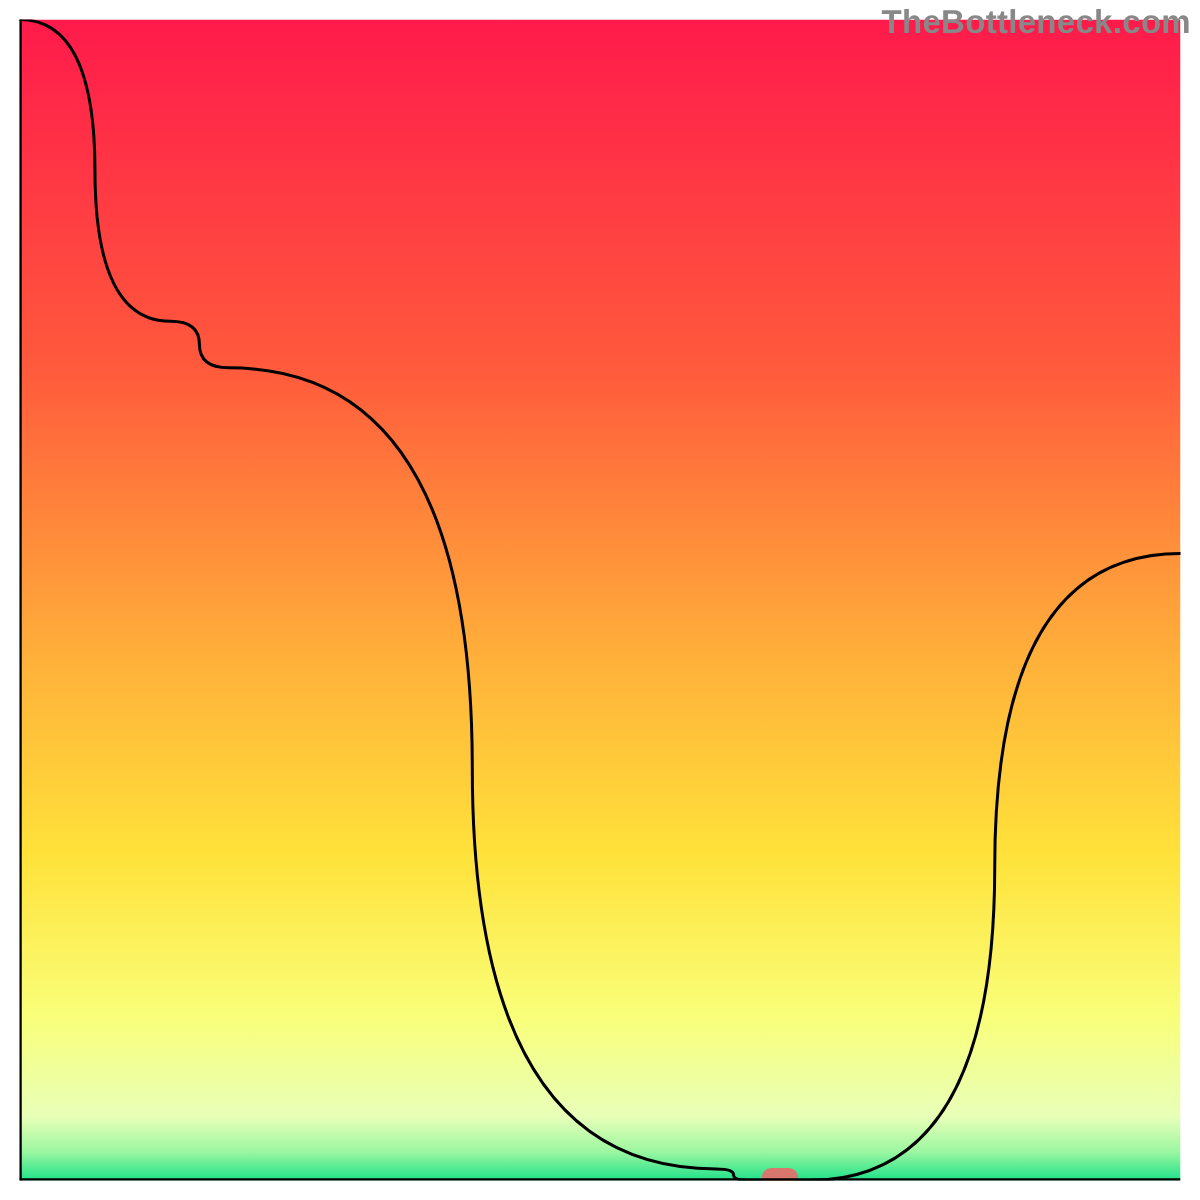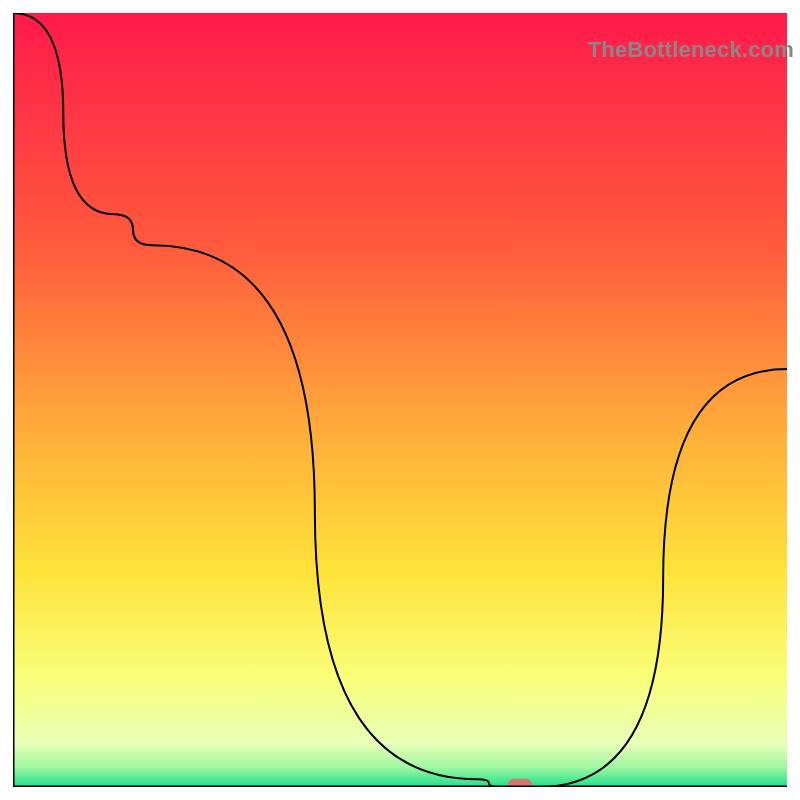--- a/index.html
+++ b/index.html
@@ -18,21 +18,20 @@
   .watermark {
     position: absolute;
     top: 2px;
     right: 6px;
     font-size: 22px;
     font-weight: 600;
     color: #888;
     letter-spacing: 0.2px;
     z-index: 20;
     user-select: none;
-    margin-top: 35px;
   }
   .plot {
     position: absolute;
     left: 13px;
     top: 13px;
     width: 774px;
     height: 774px;
     box-sizing: border-box;
   }
   svg { display: block; }

